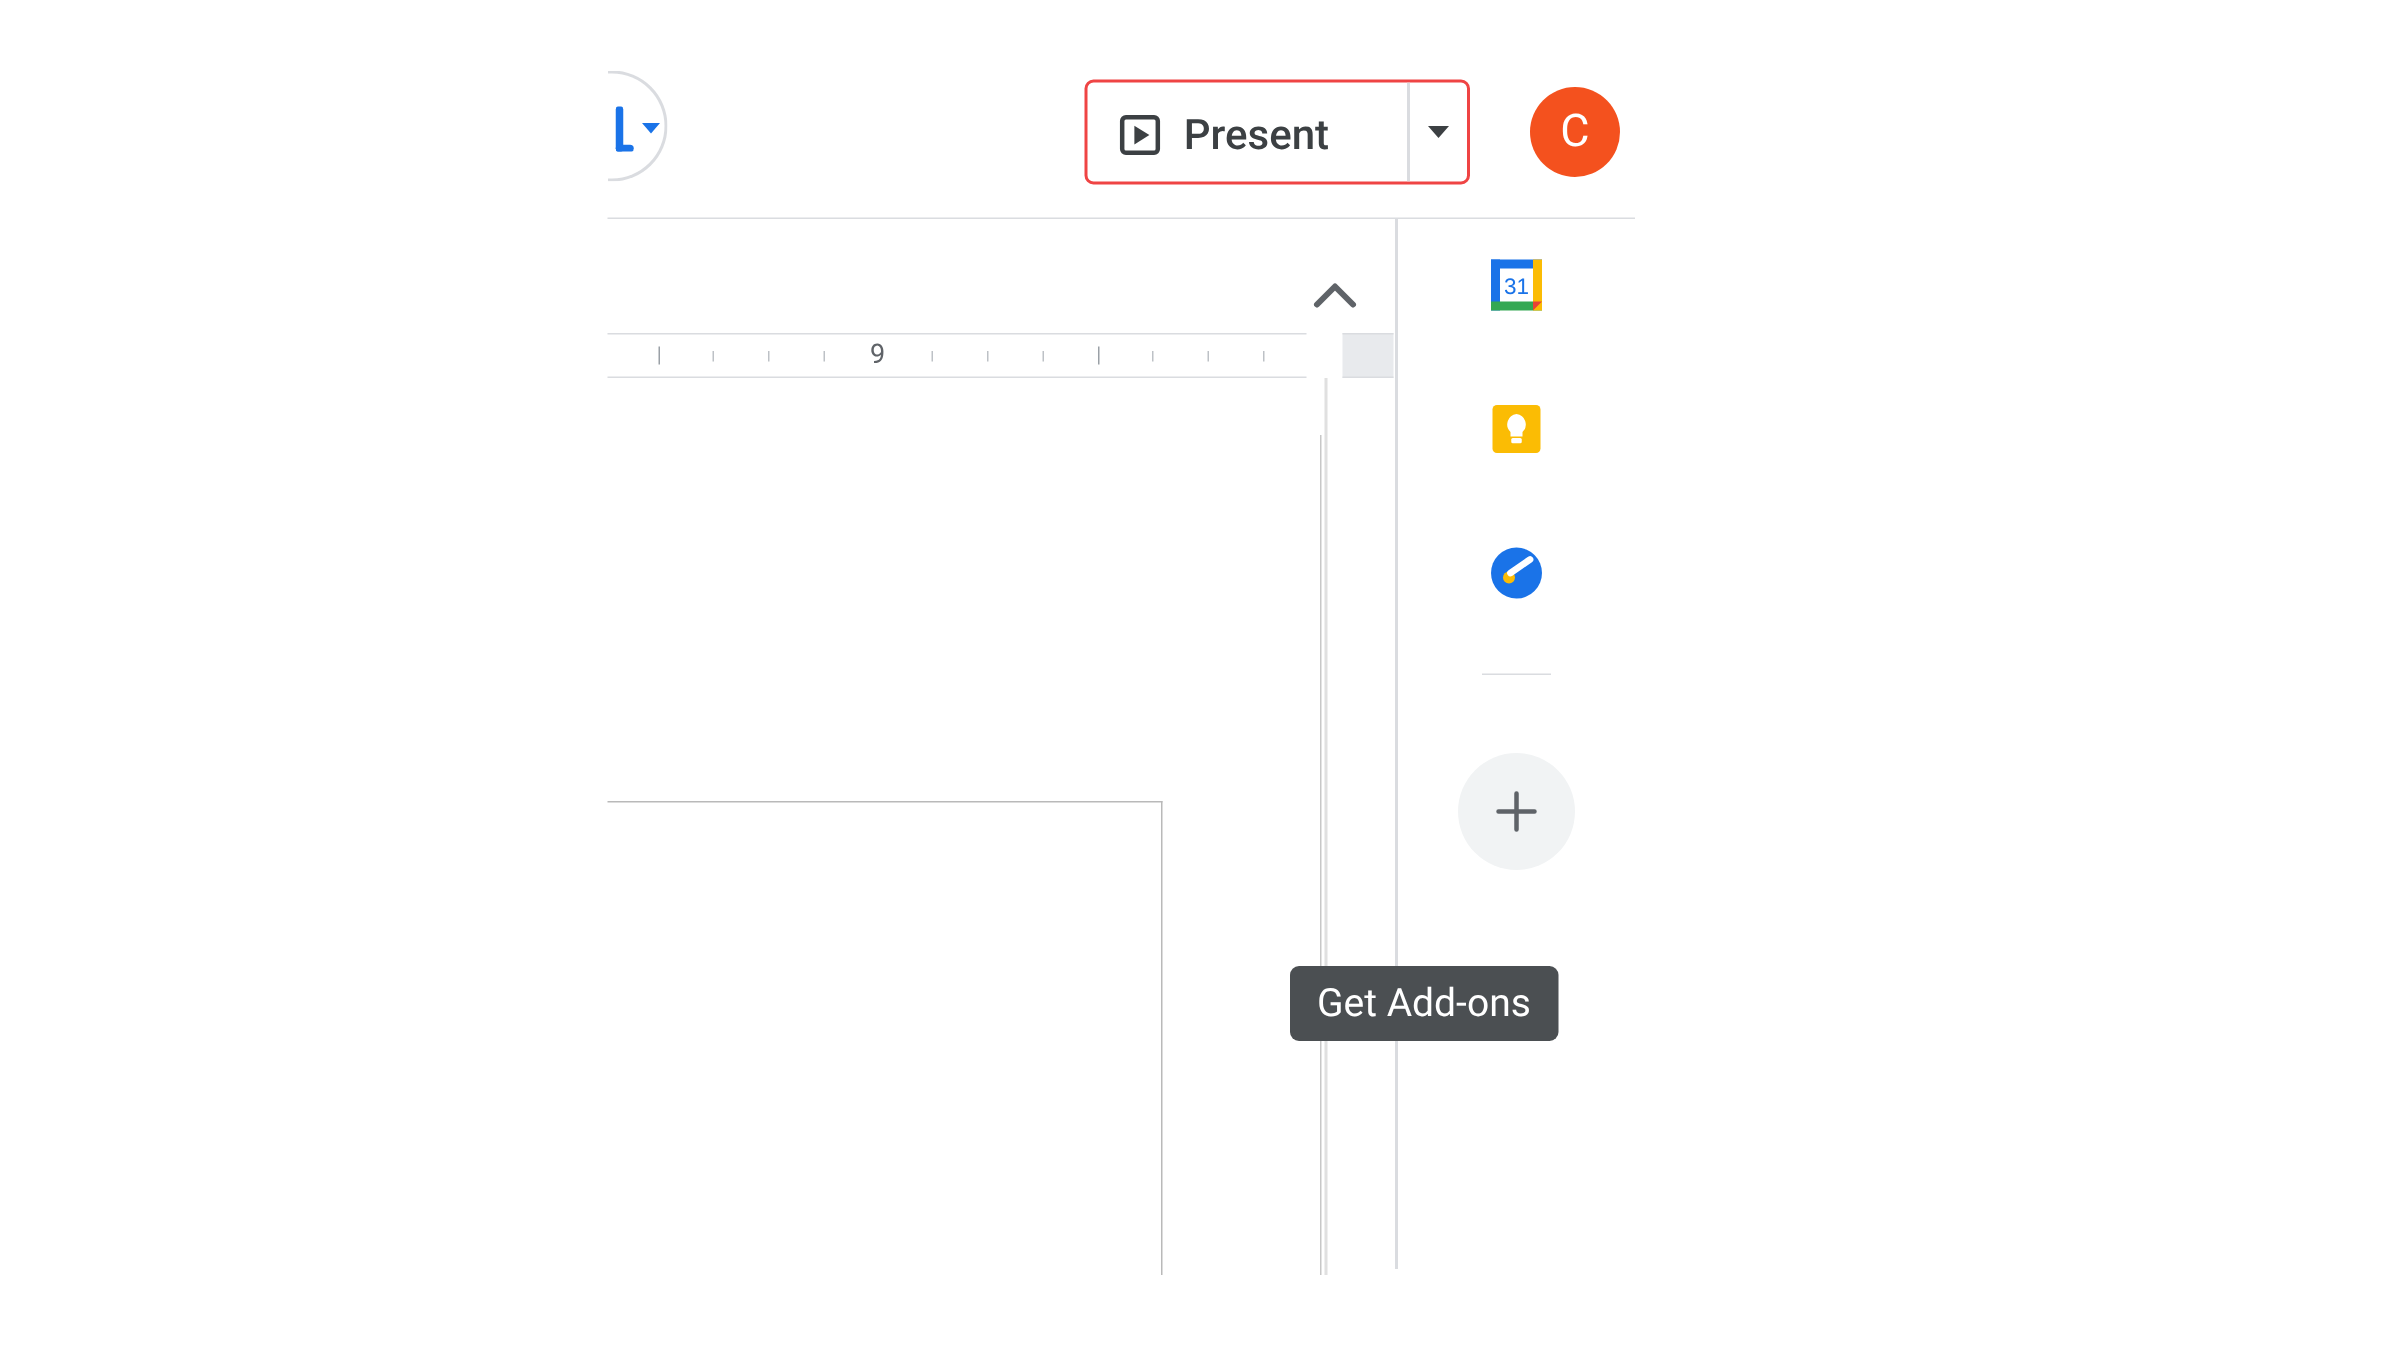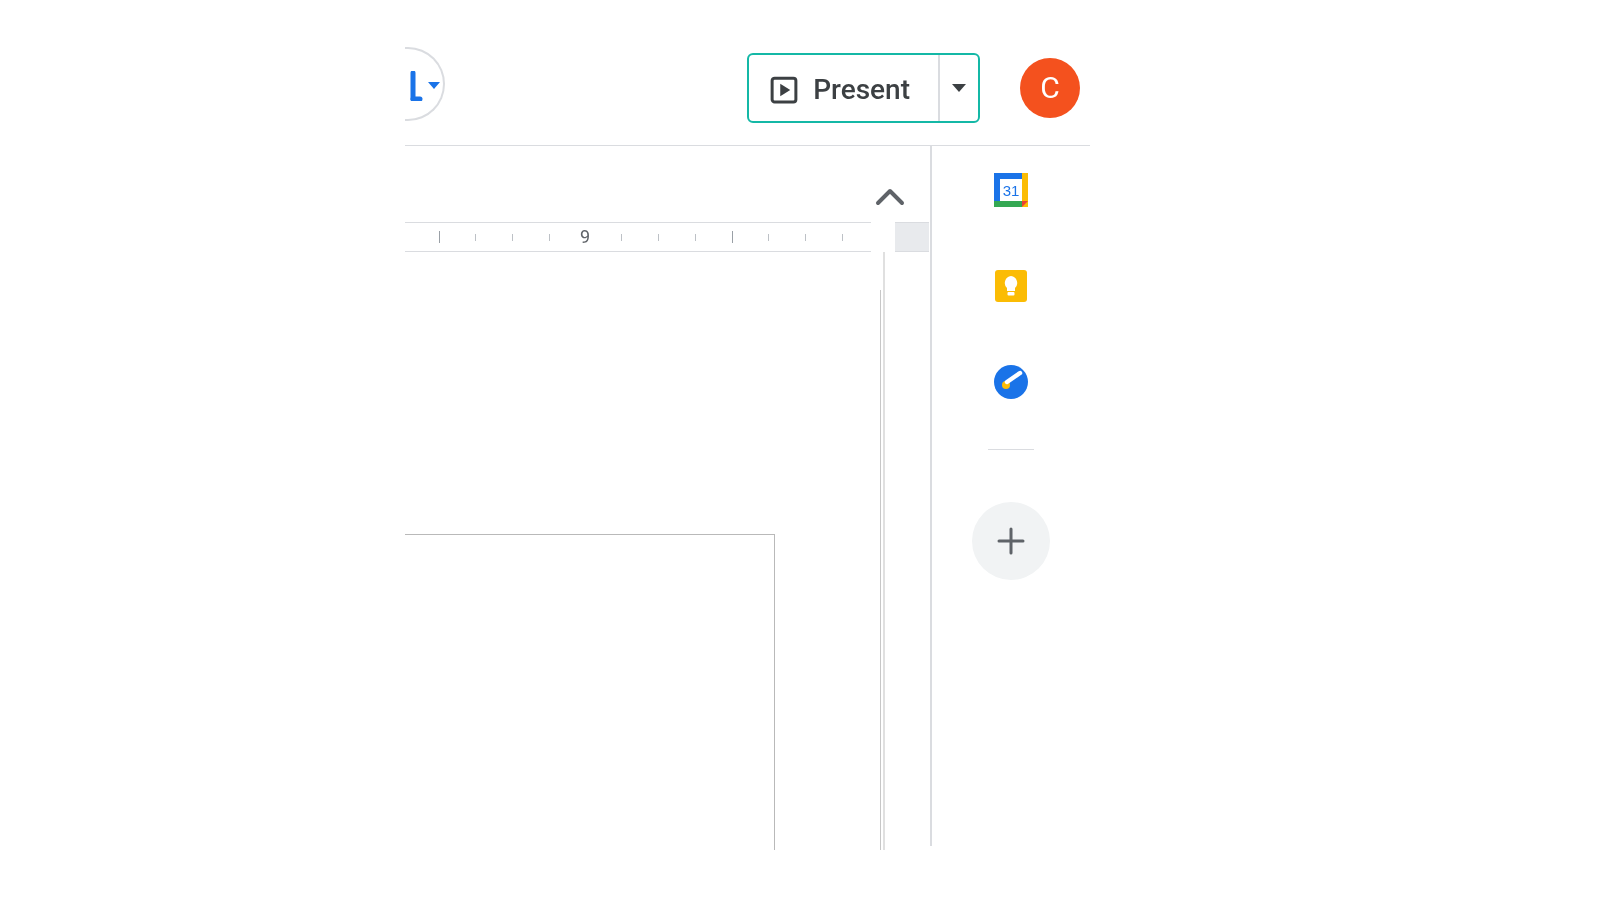--- a/index.html
+++ b/index.html
@@ -56,24 +56,25 @@
     height: 70px;
     border-radius: 6px;
     display: flex;
     align-items: center;
     font-size: 28px;
     font-weight: 500;
     cursor: pointer;
   }
   .present-wrap {
     display: flex;
-    border: 2px solid #14b8a6;
+    border: 2px solid #ef4444;
     border-radius: 6px;
     overflow: hidden;
     height: 70px;
+    gap: 24px;
   }
   .present-main {
     display: flex;
     align-items: center;
     gap: 14px;
     padding: 0 28px 0 20px;
     color: #3c4043;
   }
   .present-drop {
     width: 40px;
@@ -299,14 +300,17 @@
       </svg>
     </div>
     <div class="side-divider"></div>
     <div class="addons-btn">
       <svg width="34" height="34" viewBox="0 0 34 34">
         <path d="M17 5 V29 M5 17 H29" stroke="#5f6368" stroke-width="3" stroke-linecap="round"></path>
       </svg>
     </div>
   </div>
 
+  <div class="tooltip">
+    <span>Get Add-ons</span>
+  </div>
 
 </div>
 
 </body></html>

